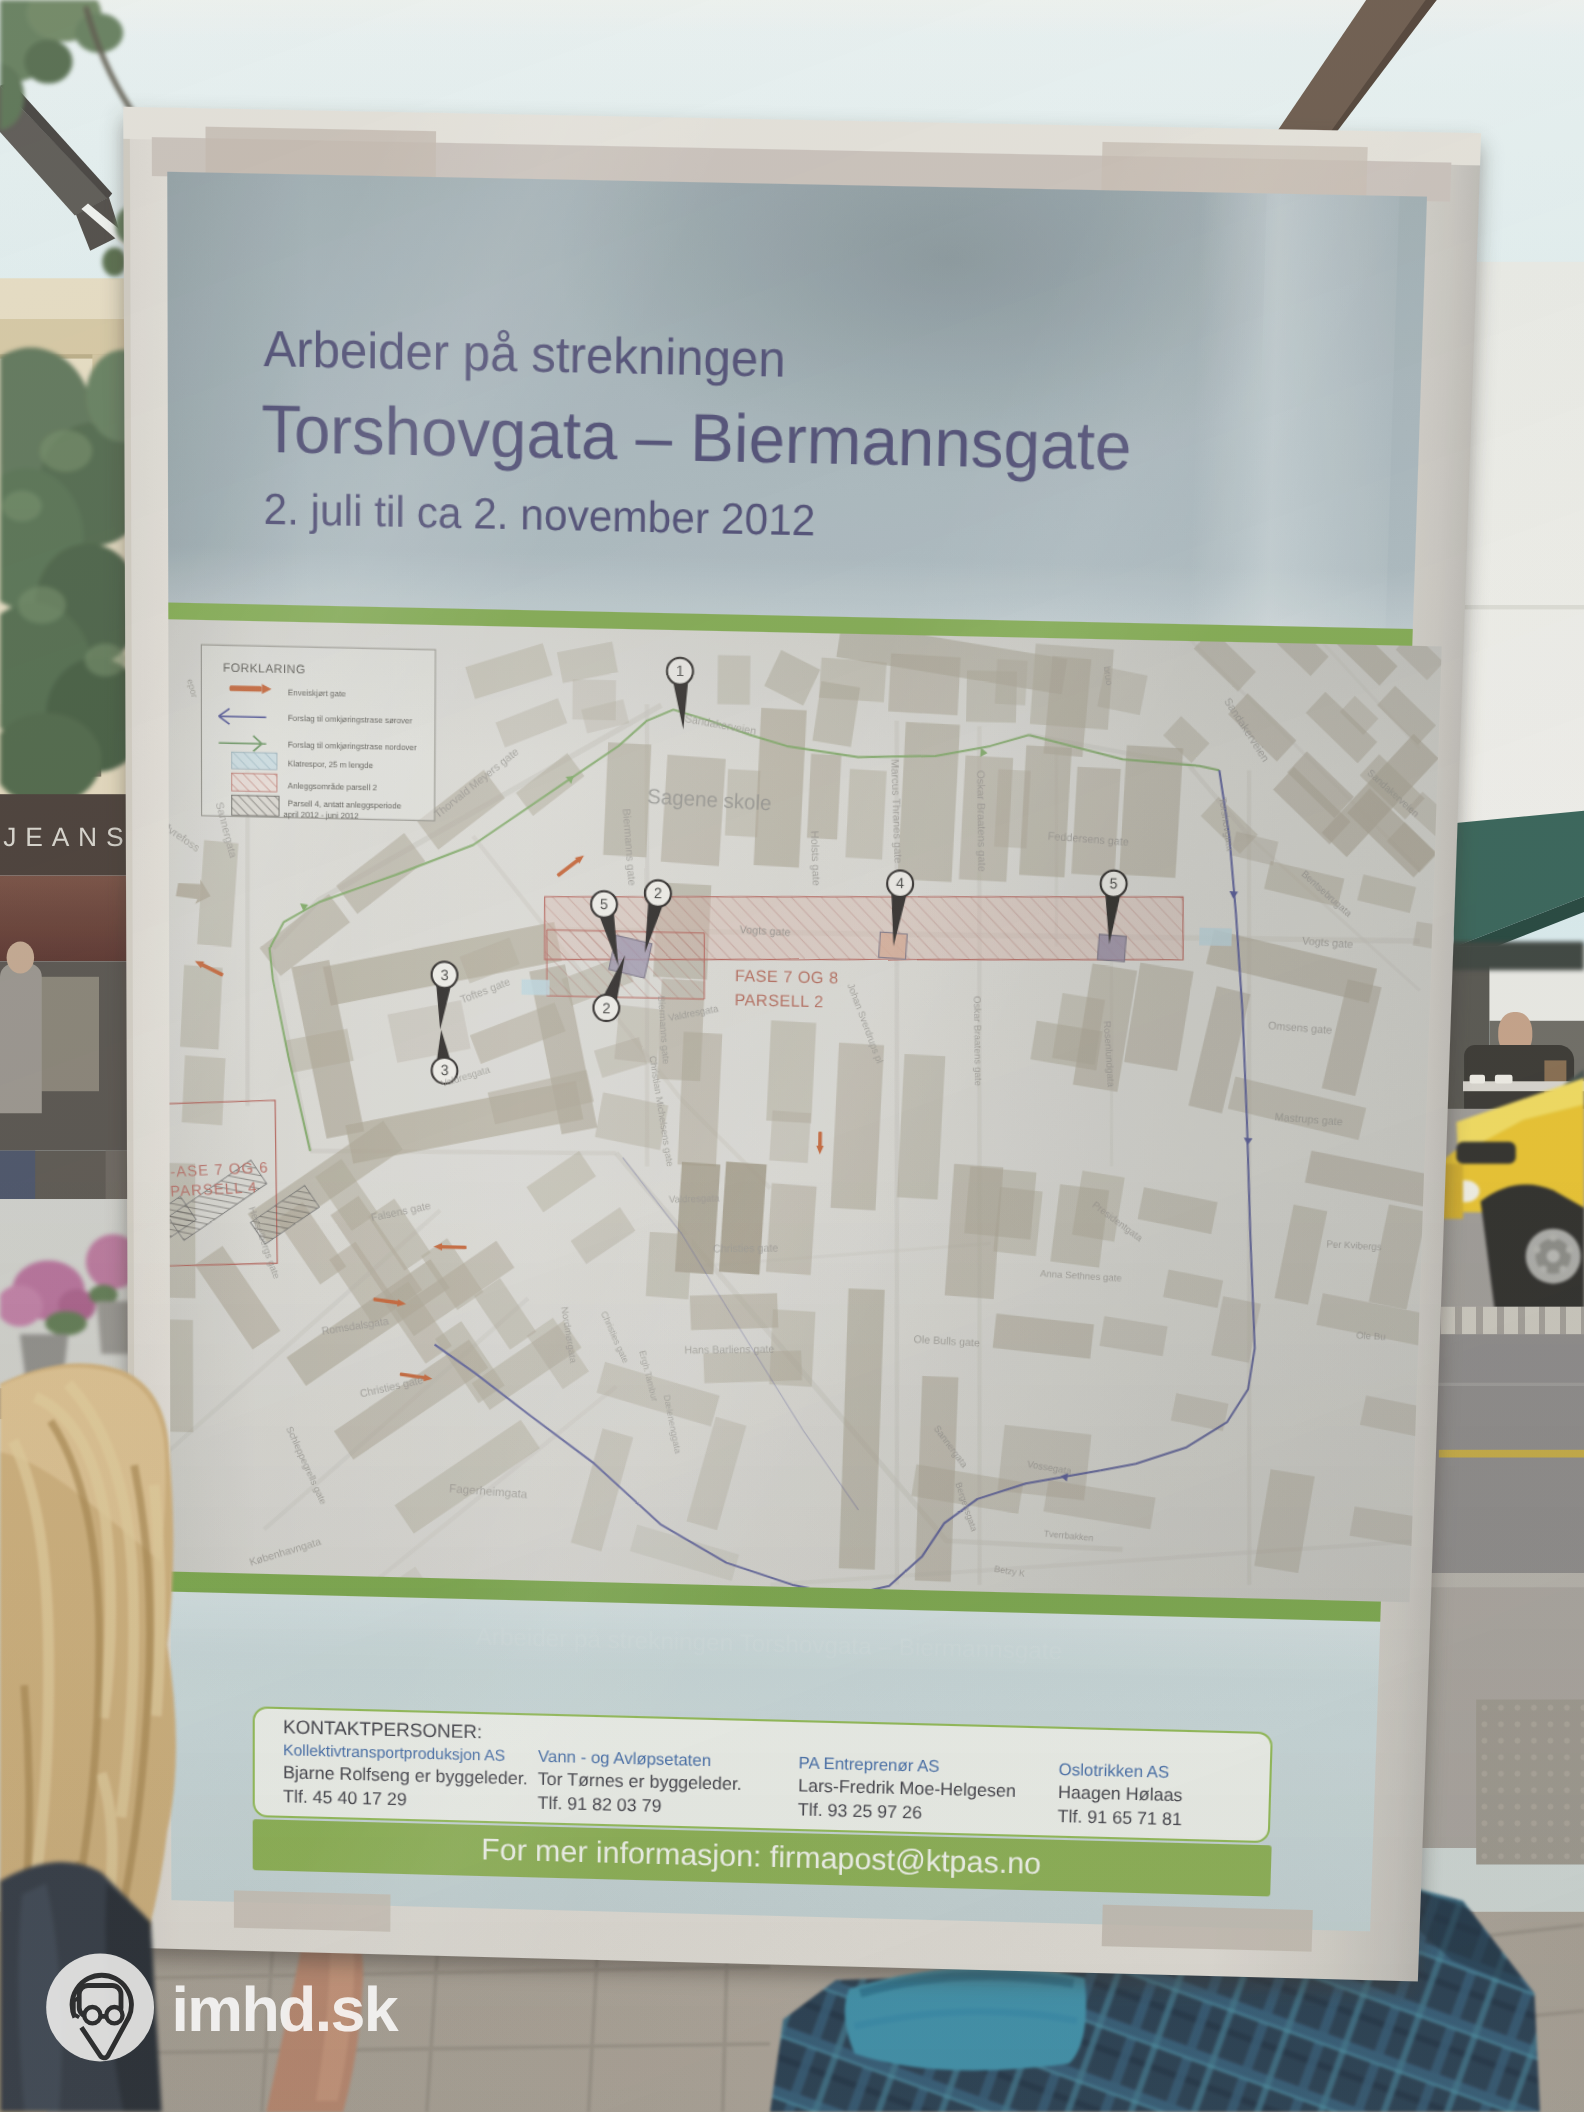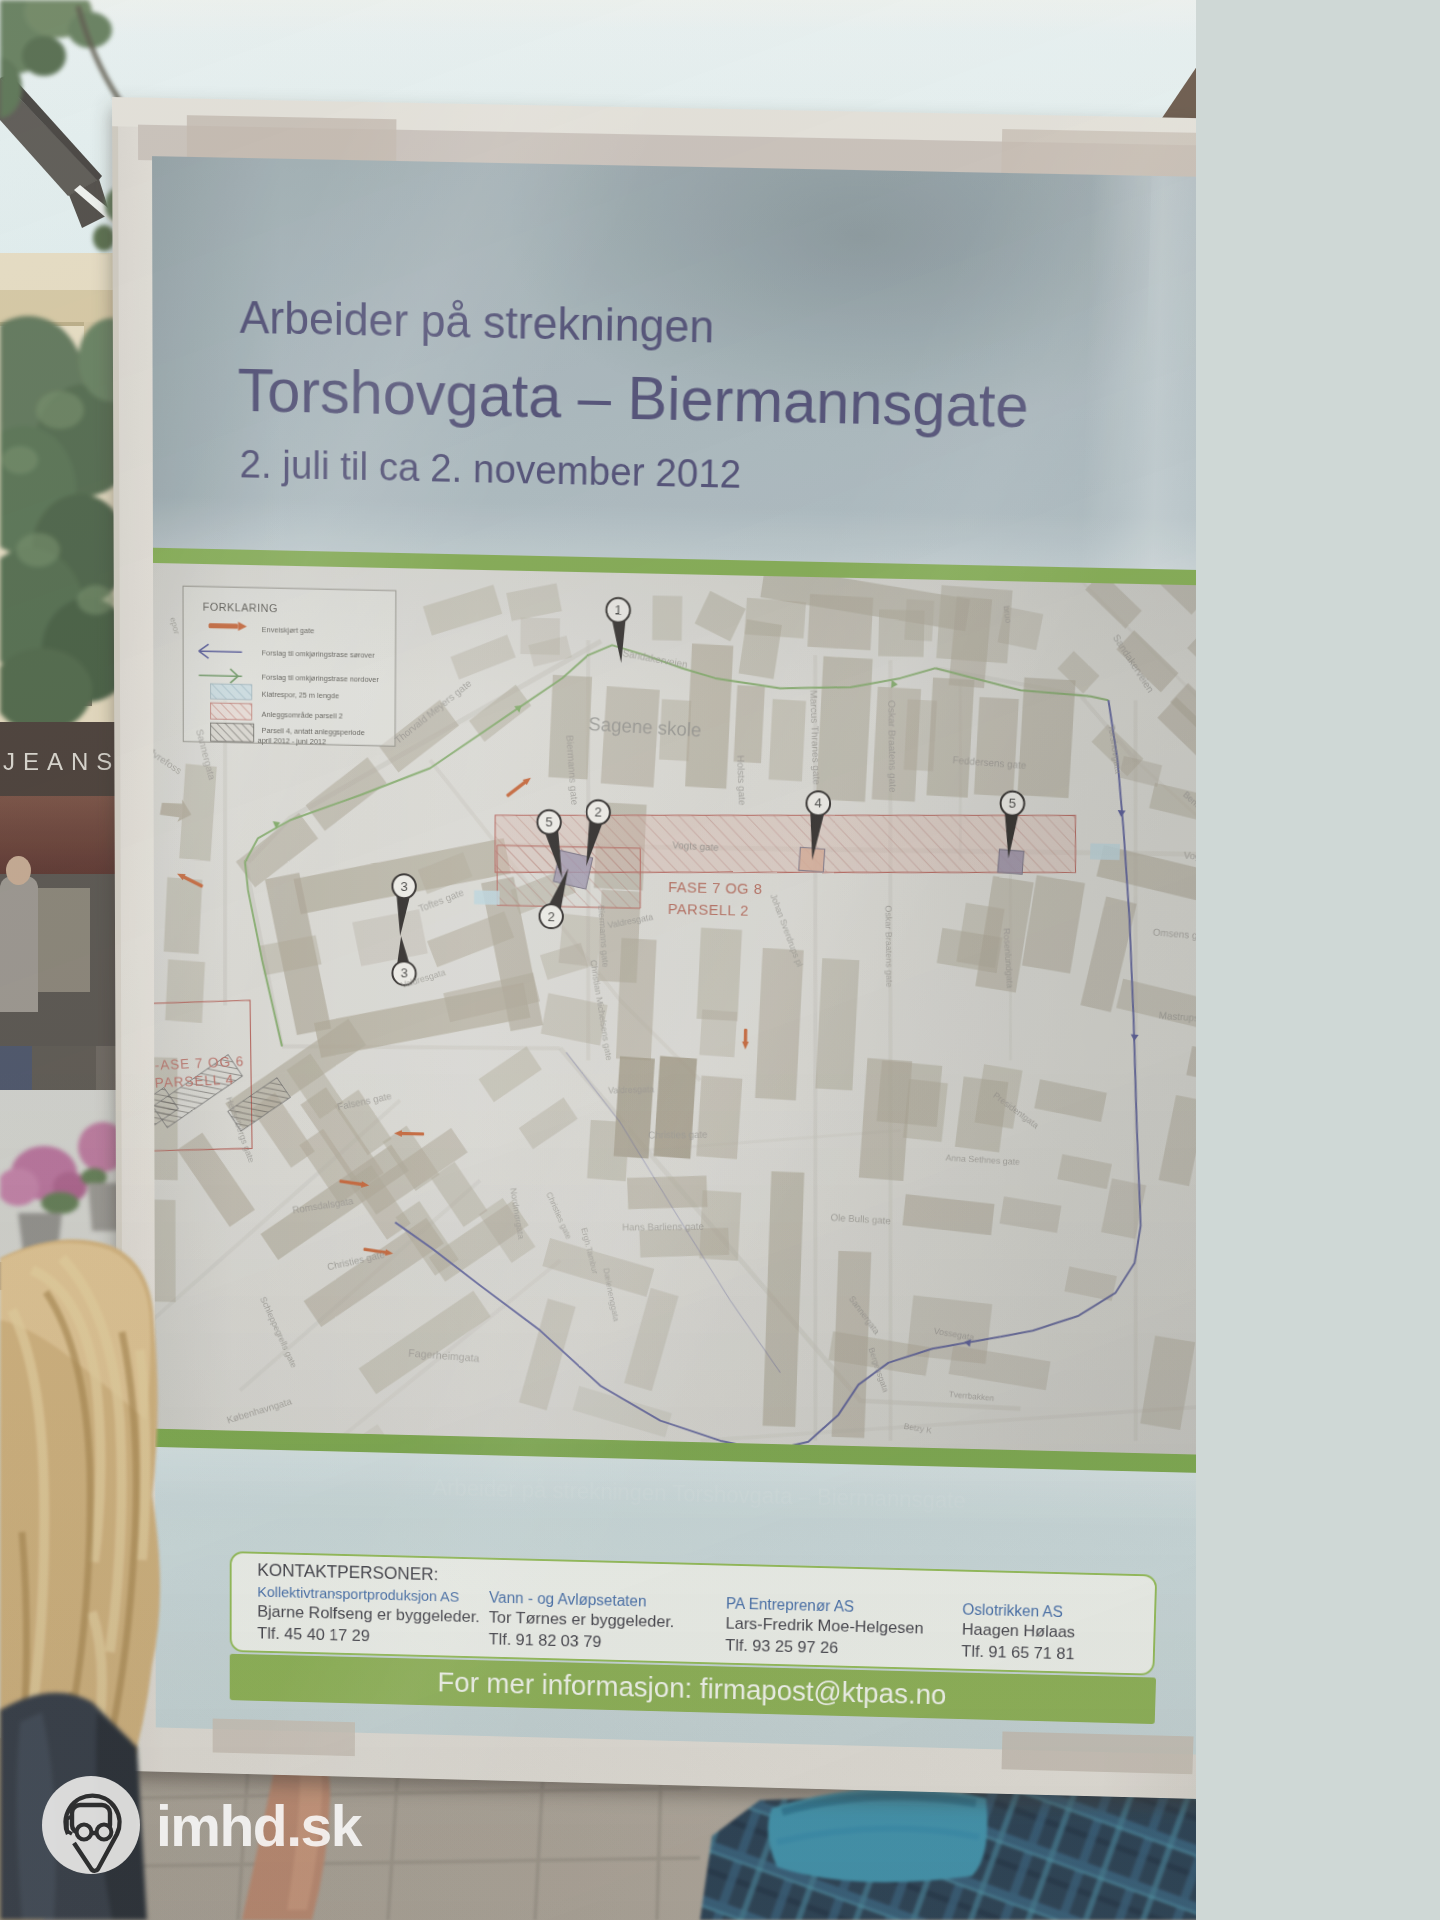--- a/index.html
+++ b/index.html
@@ -1,16 +1,16 @@
 <!DOCTYPE html>
 <html><head><meta charset="utf-8">
 <style>
 *{margin:0;padding:0;box-sizing:border-box}
 html,body{width:1440px;height:1920px;overflow:hidden;background:#cfd8d6;font-family:"Liberation Sans",sans-serif}
-#stage{position:relative;width:1196px;height:1920px;overflow:hidden;filter:saturate(0.86) contrast(0.98)}
+#stage{position:relative;width:1440px;height:1920px;overflow:hidden;filter:saturate(0.86) contrast(0.98)}
 .abs{position:absolute}
 </style></head><body>
 <div id="stage">
 
 <div class="abs" style="left:0;top:0;width:1440px;height:1100px;background:linear-gradient(180deg,#eaf4f3 0%,#e0f0f1 25%,#d9edf0 55%,#d6ebee 100%)"></div>
 
 <div class="abs" style="left:0;top:0;width:1440px;height:34px;background:linear-gradient(180deg,#f0f4f1,rgba(240,244,241,0))"></div>
 
 <svg class="abs" style="left:0;top:0" width="220" height="260" viewBox="0 0 220 260">
 <polygon points="0,78 0,120 68,196 98,180" fill="#57524c"></polygon>

